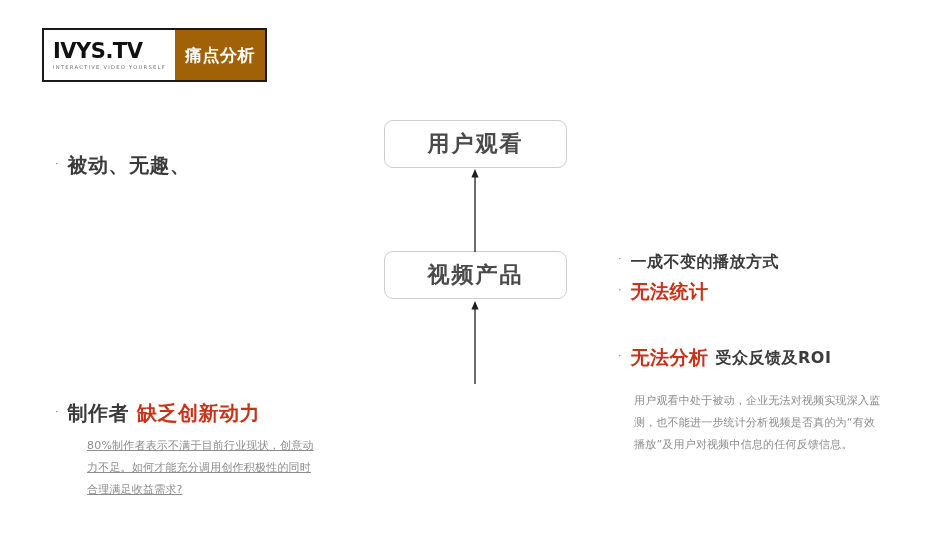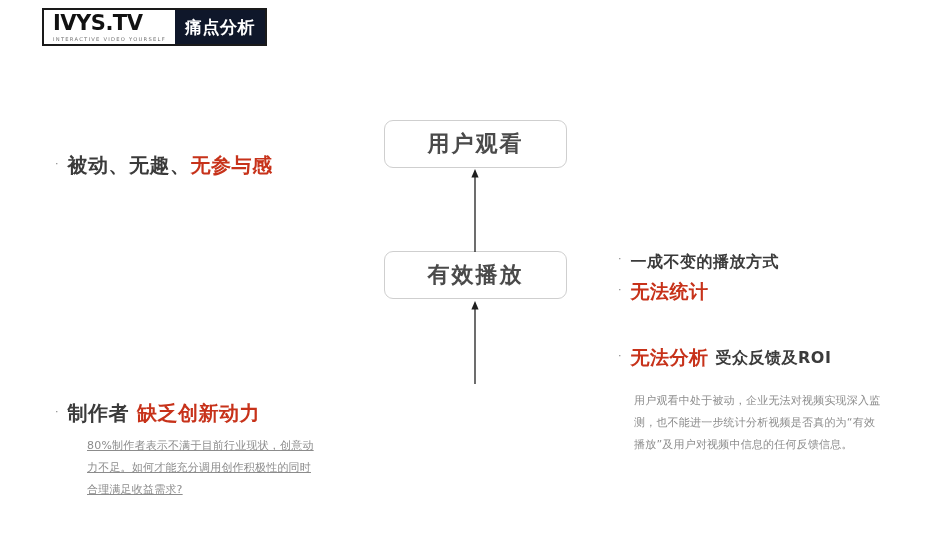--- a/index.html
+++ b/index.html
@@ -13,22 +13,22 @@
     position: relative;
     overflow: hidden;
     font-family: "DejaVu Sans", "Liberation Sans", sans-serif;
     color: #3a3a3a;
   }
 
   
   #logo-bar {
     position: absolute;
     left: 42px;
-    top: 8px;
-    height: 38px;
+    top: 28px;
+    height: 54px;
     display: flex;
     align-items: stretch;
     border: 2px solid #1a1a1a;
     box-sizing: border-box;
   }
   #logo-left {
     background: #ffffff;
     padding: 2px 9px 1px 9px;
     display: flex;
     flex-direction: column;
@@ -46,21 +46,21 @@
   #logo-tagline {
     font-family: "DejaVu Sans", "Liberation Sans", sans-serif;
     font-size: 5.2px;
     letter-spacing: 1.25px;
     color: #6f6f6f;
     line-height: 1;
     margin-top: 3px;
     white-space: nowrap;
   }
   #logo-right {
-    background: #0f172a;
+    background: #a16207;
     color: #ffffff;
     display: flex;
     align-items: center;
     justify-content: center;
     padding: 0 10px;
     font-size: 17px;
     font-weight: bold;
     letter-spacing: 0.5px;
     box-sizing: border-box;
   }
@@ -152,21 +152,20 @@
     <div id="logo-wordmark">IVYS.TV</div>
     <div id="logo-tagline">INTERACTIVE VIDEO YOURSELF</div>
   </div>
   <div id="logo-right">痛点分析</div>
 </div>
 
 <div class="point-block" id="left-top">
   <div class="point-heading">
     <span class="bullet-dot">·</span>
     <span class="head-dark">被动、无趣、</span>
-    <span class="head-red">无参与感</span>
   </div>
 </div>
 
 <div class="point-block" id="left-bottom">
   <div class="point-heading">
     <span class="bullet-dot">·</span>
     <span class="head-dark">制作者</span>
     <span class="head-red">缺乏创新动力</span>
   </div>
   <div class="point-body">80%制作者表示不满于目前行业现状，创意动力不足。如何才能充分调用创作积极性的同时合理满足收益需求?</div>
@@ -175,21 +174,21 @@
 <div id="flow">
   <div class="flow-box" id="flow-box-1">用户观看</div>
 
   <div class="flow-arrow" id="flow-arrow-2">
     <svg width="14" height="83" viewBox="0 0 14 83" xmlns="http://www.w3.org/2000/svg">
       <line x1="7" y1="83" x2="7" y2="6" stroke="#1f1f1f" stroke-width="1.3"></line>
       <polygon points="7,0 3.4,8.5 10.6,8.5" fill="#1f1f1f"></polygon>
     </svg>
   </div>
 
-  <div class="flow-box" id="flow-box-2">有效播放</div>
+  <div class="flow-box" id="flow-box-2">视频产品</div>
 
   <div class="flow-arrow" id="flow-arrow-1">
     <svg width="14" height="83" viewBox="0 0 14 83" xmlns="http://www.w3.org/2000/svg">
       <line x1="7" y1="83" x2="7" y2="6" stroke="#1f1f1f" stroke-width="1.3"></line>
       <polygon points="7,0 3.4,8.5 10.6,8.5" fill="#1f1f1f"></polygon>
     </svg>
   </div>
 
 </div>
 

